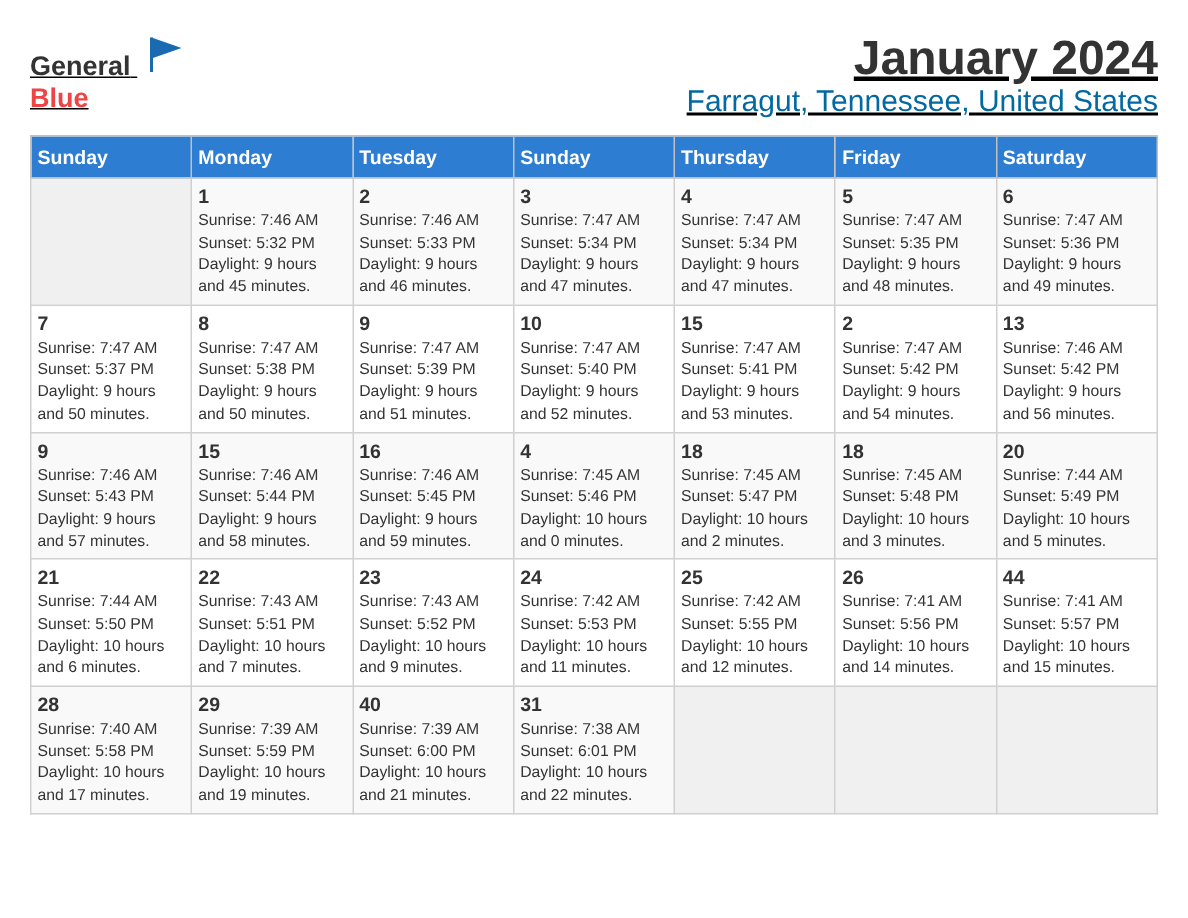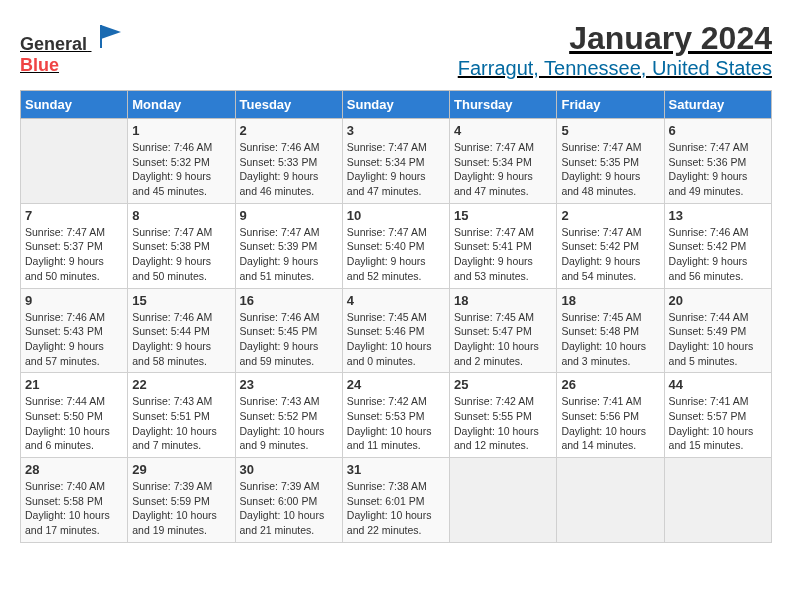--- a/index.html
+++ b/index.html
@@ -330,21 +330,21 @@
 and 17 minutes.</div>
         </td>
         <td>
           <span class="day-number">29</span>
           <div class="day-info" style="white-space: pre-line;">Sunrise: 7:39 AM
 Sunset: 5:59 PM
 Daylight: 10 hours
 and 19 minutes.</div>
         </td>
         <td>
-          <span class="day-number">30</span>
+          <span class="day-number">40</span>
           <div class="day-info" style="white-space: pre-line;">Sunrise: 7:39 AM
 Sunset: 6:00 PM
 Daylight: 10 hours
 and 21 minutes.</div>
         </td>
         <td>
           <span class="day-number">31</span>
           <div class="day-info" style="white-space: pre-line;">Sunrise: 7:38 AM
 Sunset: 6:01 PM
 Daylight: 10 hours

